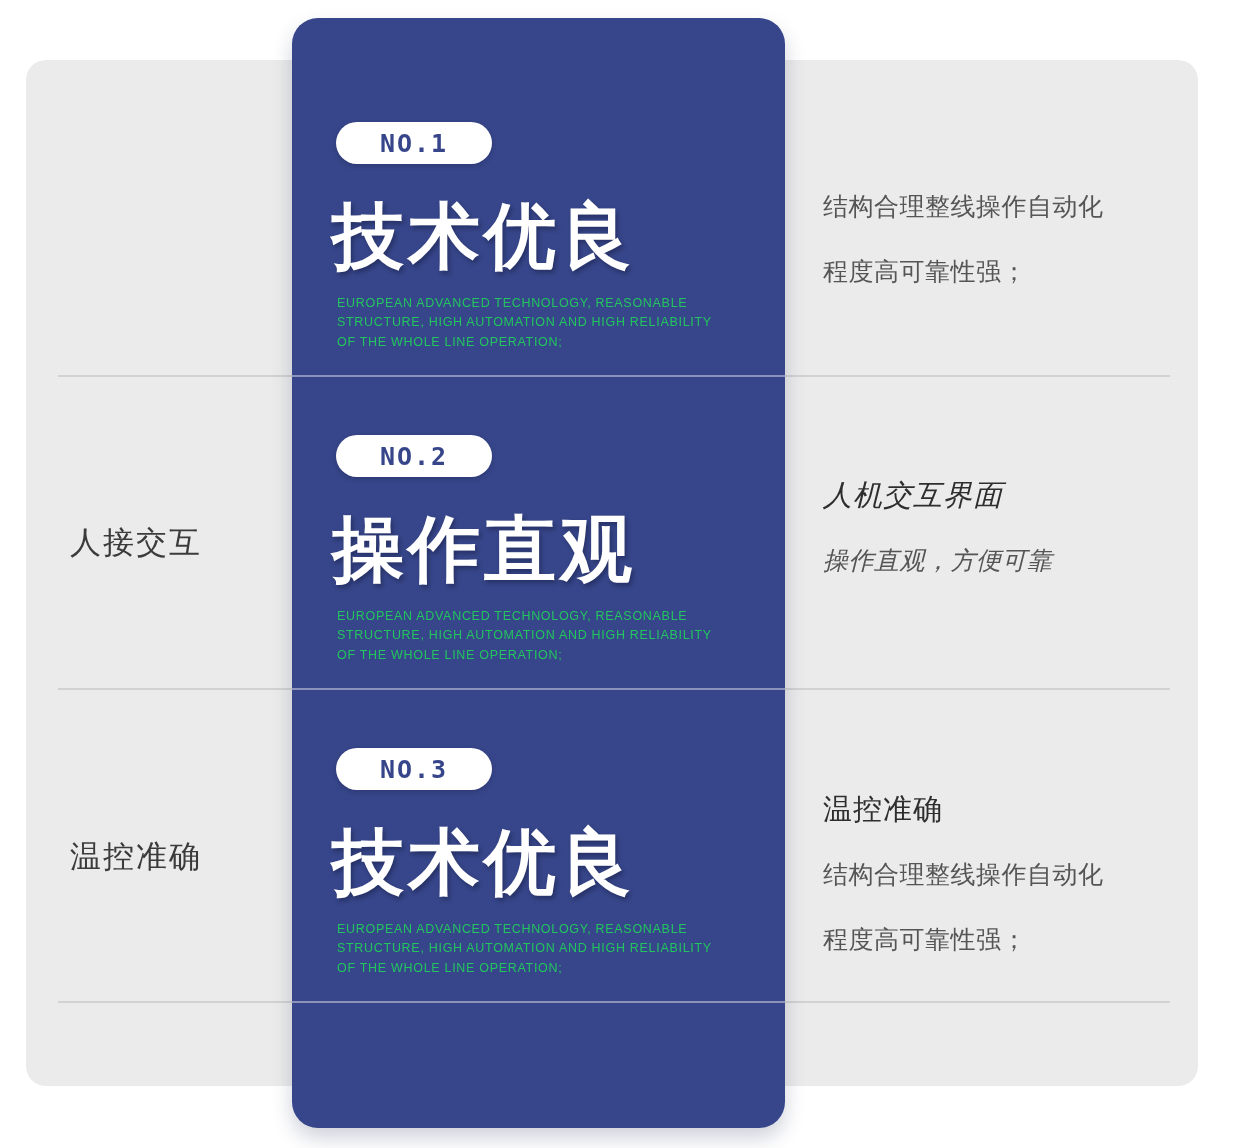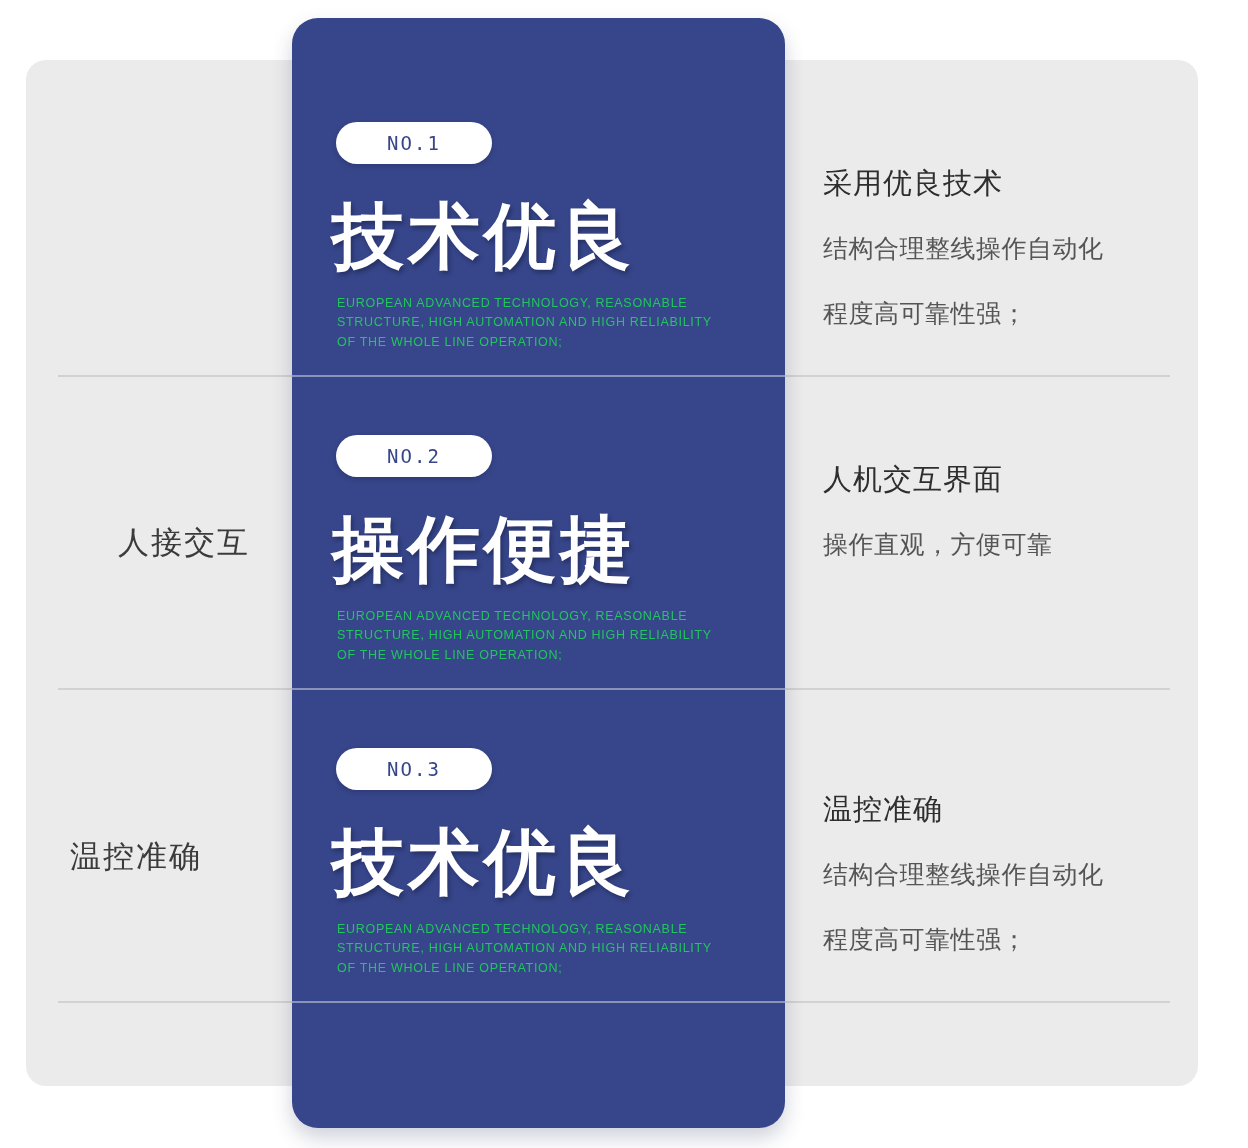--- a/index.html
+++ b/index.html
@@ -49,31 +49,31 @@
     position: absolute;
     left: 70px;
     width: 210px;
     font-size: 31px;
     color: #3b3b3b;
     letter-spacing: 2px;
     line-height: 1.2;
     white-space: nowrap;
   }
   .left-label.l1 { top: 216px; }
-  .left-label.l2 { top: 524px; margin-left: 48px; }
+  .left-label.l2 { top: 524px; }
   .left-label.l3 { top: 838px; }
 
   
   .right-block {
     position: absolute;
     left: 823px;
     width: 370px;
   }
   .right-block.r1 { top: 162px; }
-  .right-block.r2 { top: 458px; }
+  .right-block.r2 { top: 474px; font-style: italic; }
   .right-block.r3 { top: 788px; }
 
   .right-title {
     font-size: 29px;
     color: #2e2e2e;
     letter-spacing: 1px;
     line-height: 1.45;
     margin-bottom: 4px;
     white-space: nowrap;
   }
@@ -127,22 +127,22 @@
     height: 42px;
     background: #ffffff;
     border-radius: 21px;
     display: flex;
     align-items: center;
     justify-content: center;
     box-shadow: 0 2px 5px rgba(20, 26, 60, 0.28);
   }
   .pill-text {
     font-family: "DejaVu Sans Mono", "Liberation Mono", monospace;
-    font-size: 19px;
-    font-weight: normal;
+    font-size: 25px;
+    font-weight: bold;
     color: #37468a;
     letter-spacing: 2px;
   }
 
   .card-heading {
     position: absolute;
     left: 40px;
     top: 182px;
     font-size: 72px;
     font-weight: bold;
@@ -173,21 +173,20 @@
   <div class="gray-panel"></div>
 
   <div class="divider d1"></div>
   <div class="divider d2"></div>
   <div class="divider d3"></div>
 
   <div class="left-label l2">人接交互</div>
   <div class="left-label l3">温控准确</div>
 
   <div class="right-block r1">
-    <div class="right-title">采用优良技术</div>
     <div class="right-line">结构合理整线操作自动化</div>
     <div class="right-line">程度高可靠性强；</div>
   </div>
 
   <div class="right-block r2">
     <div class="right-title">人机交互界面</div>
     <div class="right-line">操作直观，方便可靠</div>
   </div>
 
   <div class="right-block r3">
@@ -211,21 +210,21 @@
         <div>EUROPEAN ADVANCED TECHNOLOGY, REASONABLE</div>
         <div>STRUCTURE, HIGH AUTOMATION AND HIGH RELIABILITY</div>
         <div>OF THE WHOLE LINE OPERATION;</div>
       </div>
     </div>
 
     <div class="card-section s2">
       <div class="pill">
         <span class="pill-text">NO.2</span>
       </div>
-      <div class="card-heading">操作便捷</div>
+      <div class="card-heading">操作直观</div>
       <div class="card-en">
         <div>EUROPEAN ADVANCED TECHNOLOGY, REASONABLE</div>
         <div>STRUCTURE, HIGH AUTOMATION AND HIGH RELIABILITY</div>
         <div>OF THE WHOLE LINE OPERATION;</div>
       </div>
     </div>
 
     <div class="card-section s3">
       <div class="pill">
         <span class="pill-text">NO.3</span>

